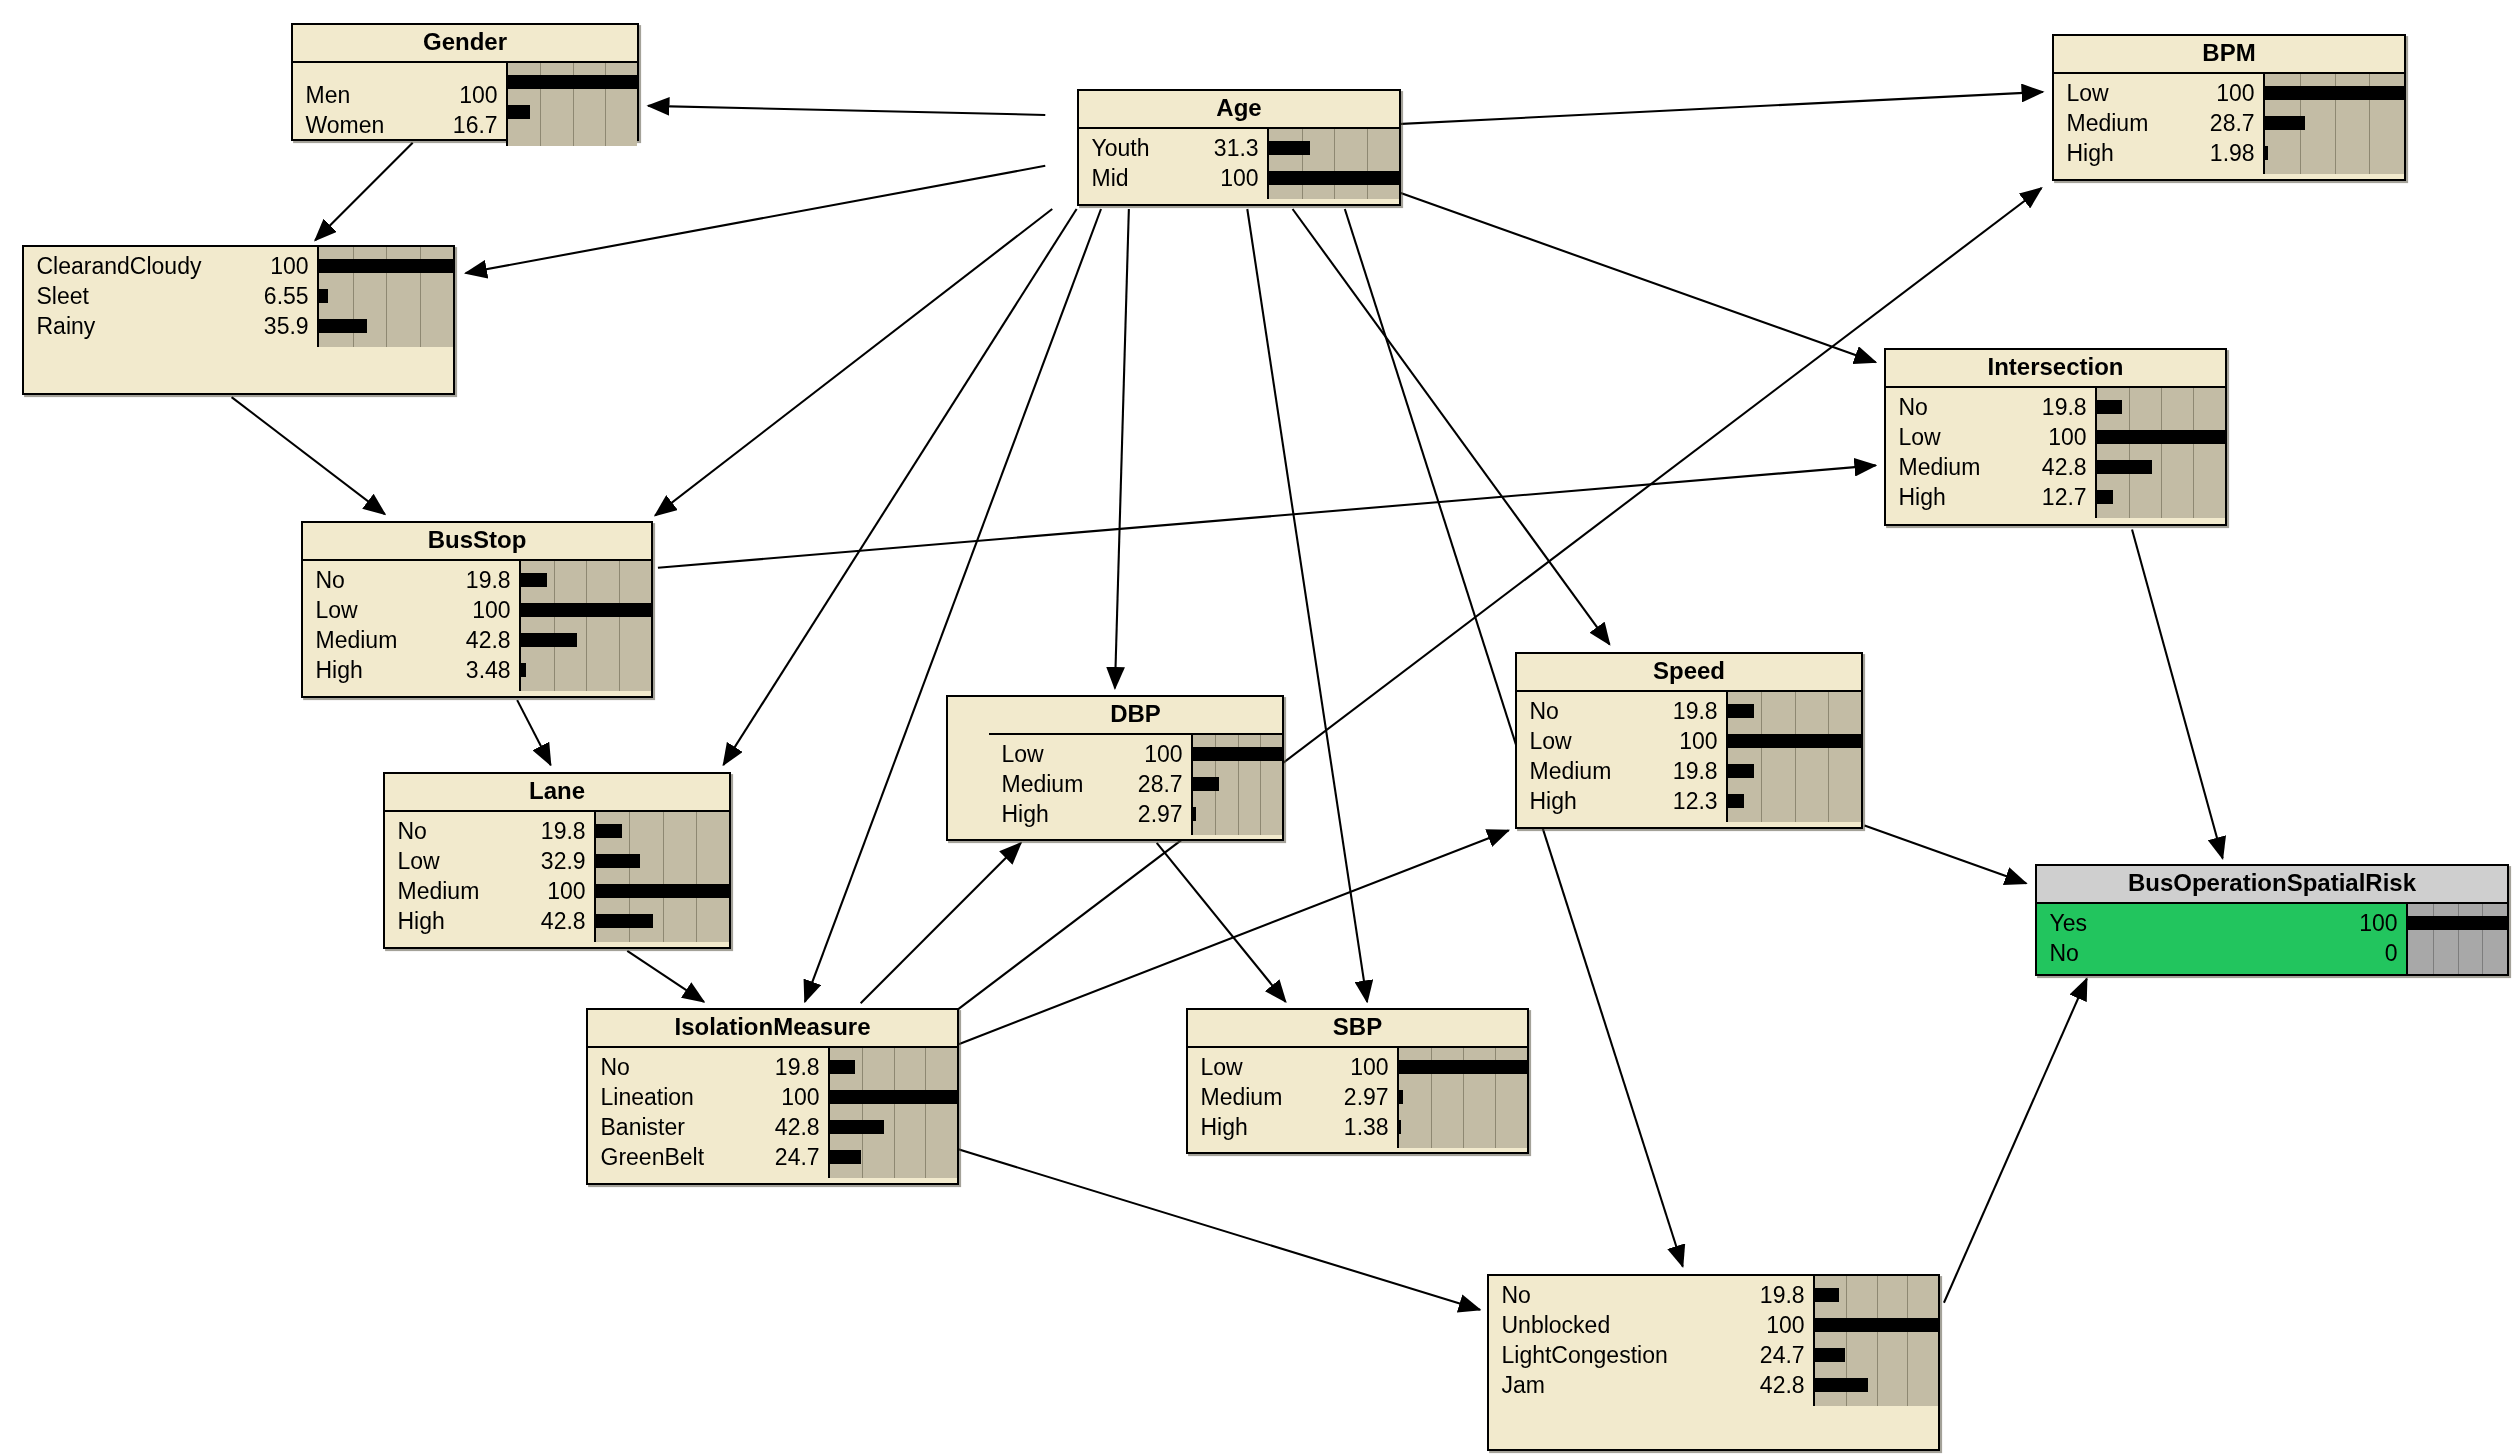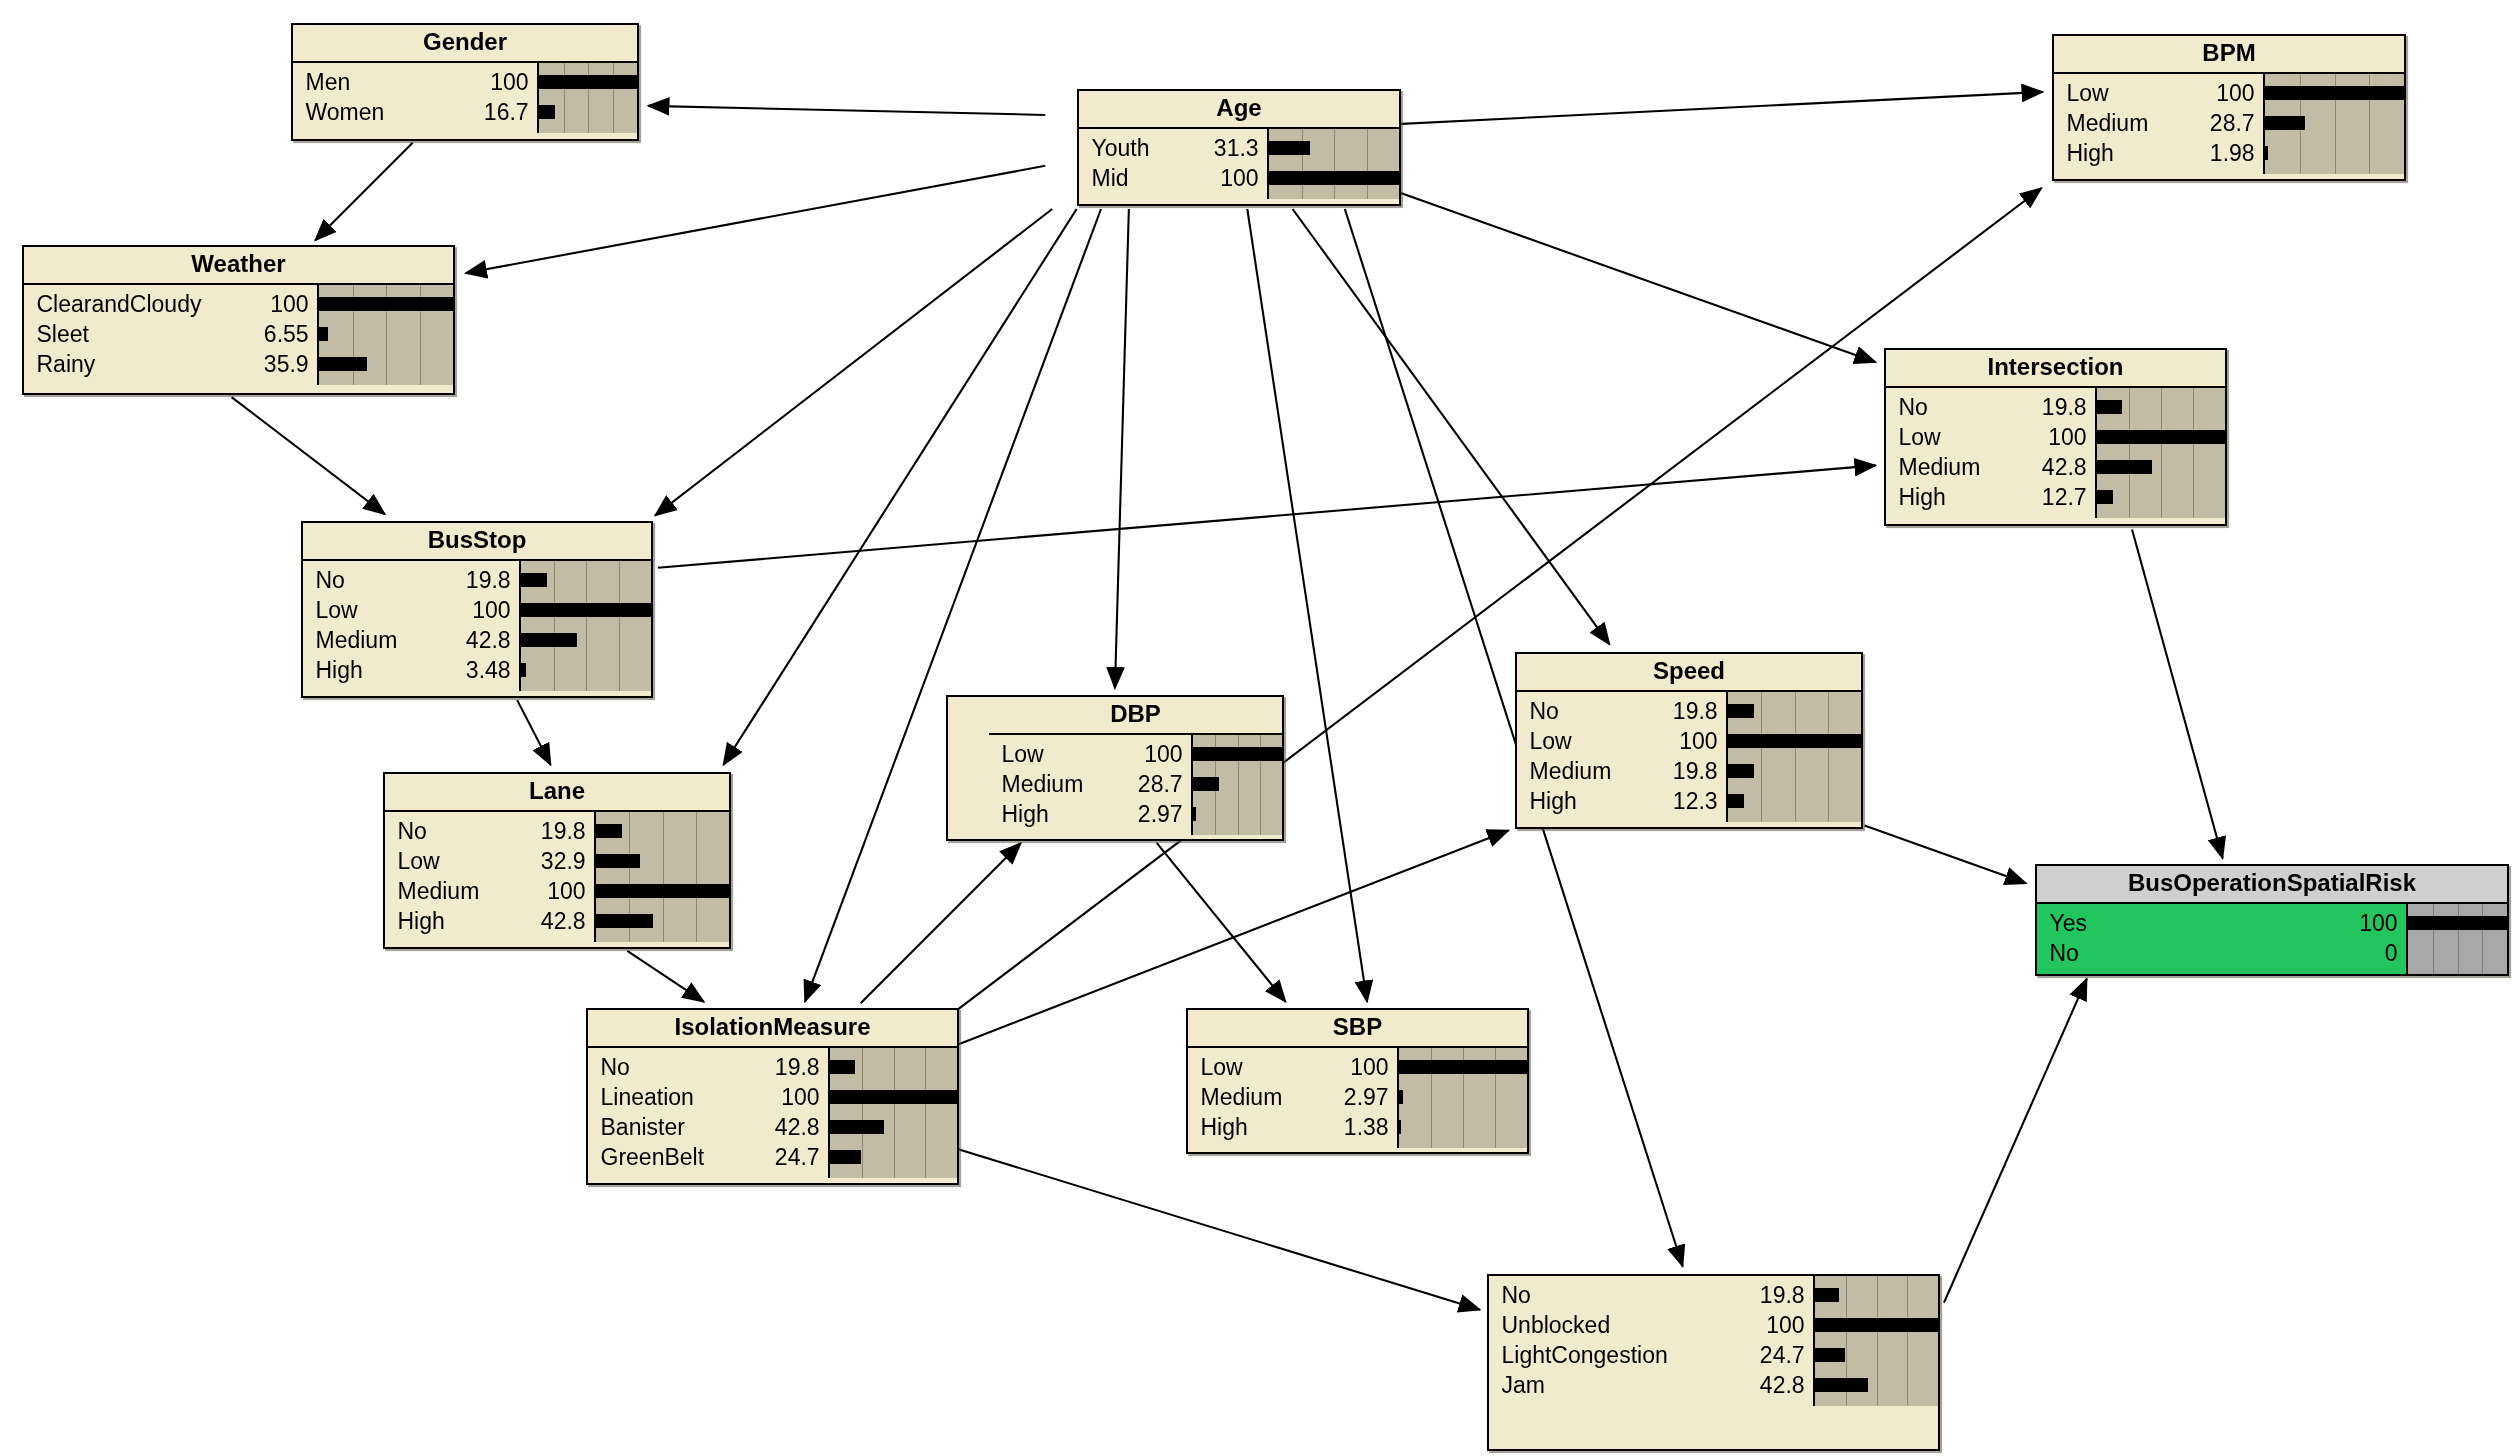--- a/index.html
+++ b/index.html
@@ -69,21 +69,21 @@
         <line x1="1360" y1="1645" x2="2124" y2="1880" stroke="#000000" stroke-width="3" marker-end="url(#ah)"></line>
         <line x1="2676" y1="1185" x2="2908" y2="1268" stroke="#000000" stroke-width="3" marker-end="url(#ah)"></line>
         <line x1="2790" y1="1870" x2="2995" y2="1405" stroke="#000000" stroke-width="3" marker-end="url(#ah)"></line>
         <line x1="3060" y1="760" x2="3190" y2="1232" stroke="#000000" stroke-width="3" marker-end="url(#ah)"></line>
       </g>
   </svg>
   <div id="node-layer">
       <div class="node" style="left: 291px; top: 23px; width: 348px; height: 118px;">
         <div class="node-title">Gender</div>
         <div class="node-body">
-          <div class="labels" style="width: 244px;">
+          <div class="labels" style="width: 213px; margin-top: 13px;">
             <div class="row">
               <span class="st">Men</span>
               <span class="vl">100</span>
             </div>
             <div class="row">
               <span class="st">Women</span>
               <span class="vl">16.7</span>
             </div>
           </div>
           <div class="bars">
@@ -138,21 +138,20 @@
             <div class="grid" style="left: 25%;"></div>
             <div class="grid" style="left: 50%;"></div>
             <div class="grid" style="left: 75%;"></div>
             <div class="bar" style="left: 0px; top: 12.2px; width: 100%;"></div>
             <div class="bar" style="left: 0px; top: 42px; width: 28.7%;"></div>
             <div class="bar" style="left: 0px; top: 72px; width: 1.98%;"></div>
           </div>
         </div>
       </div>
       <div class="node" style="left: 22px; top: 245px; width: 433px; height: 150px;">
-        <div class="node-title">Weather</div>
         <div class="node-body">
           <div class="labels" style="width: 293px;">
             <div class="row">
               <span class="st">ClearandCloudy</span>
               <span class="vl">100</span>
             </div>
             <div class="row">
               <span class="st">Sleet</span>
               <span class="vl">6.55</span>
             </div>

